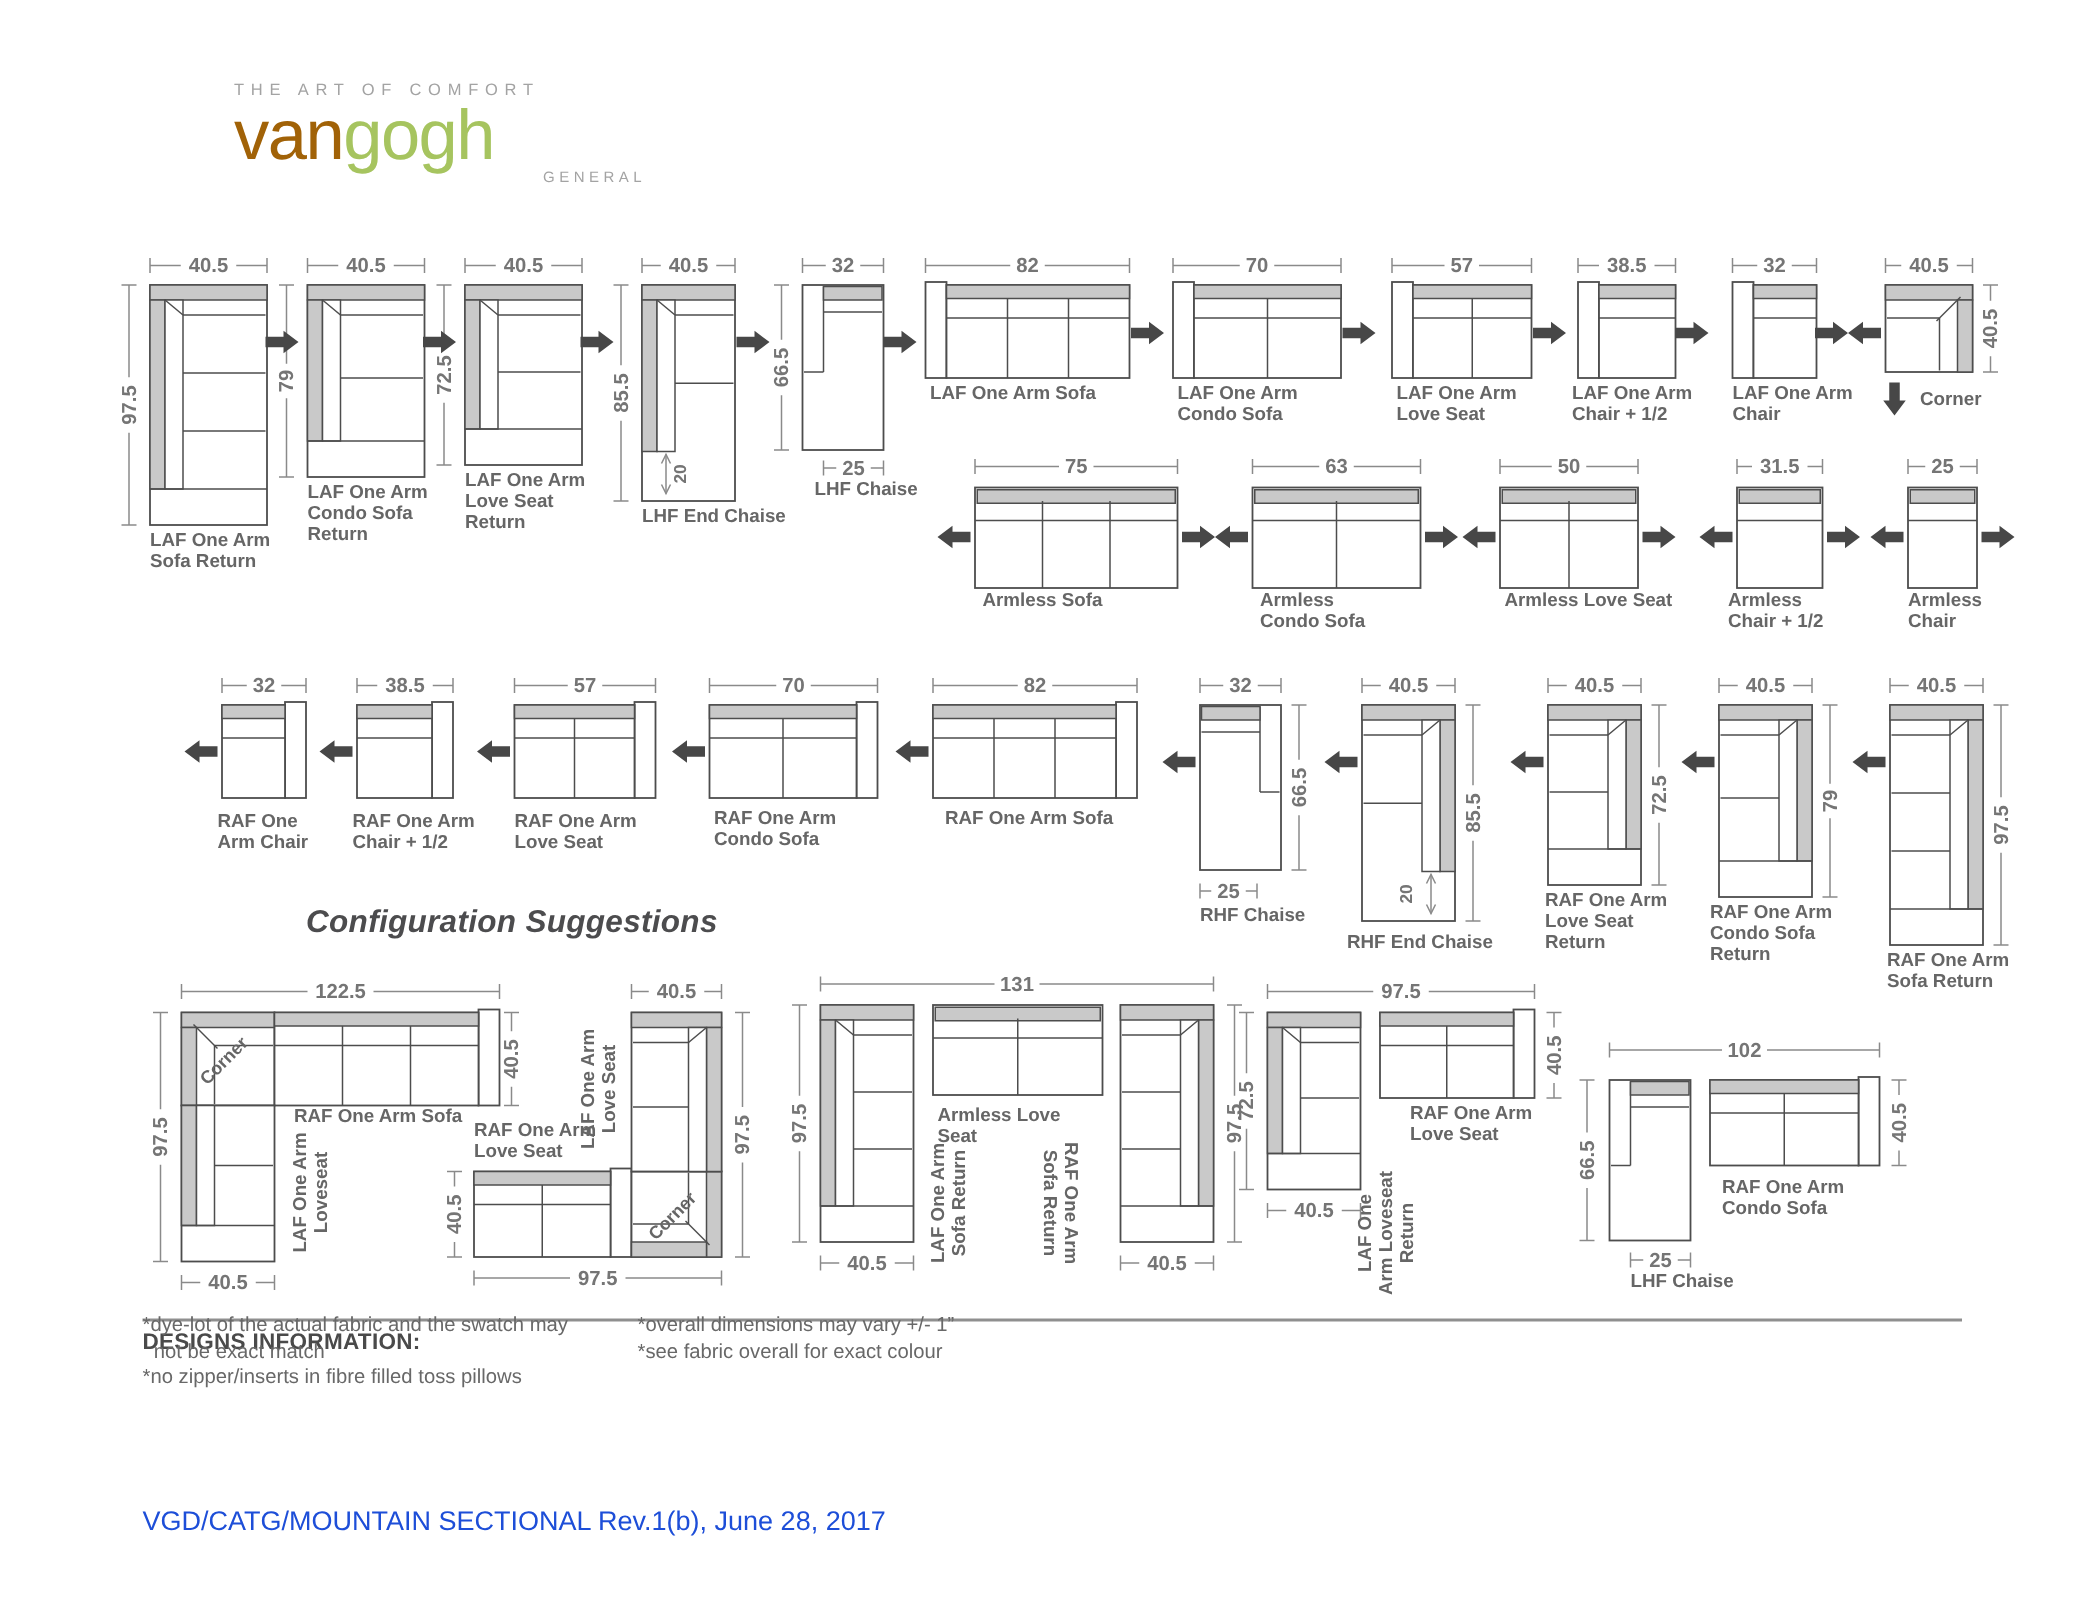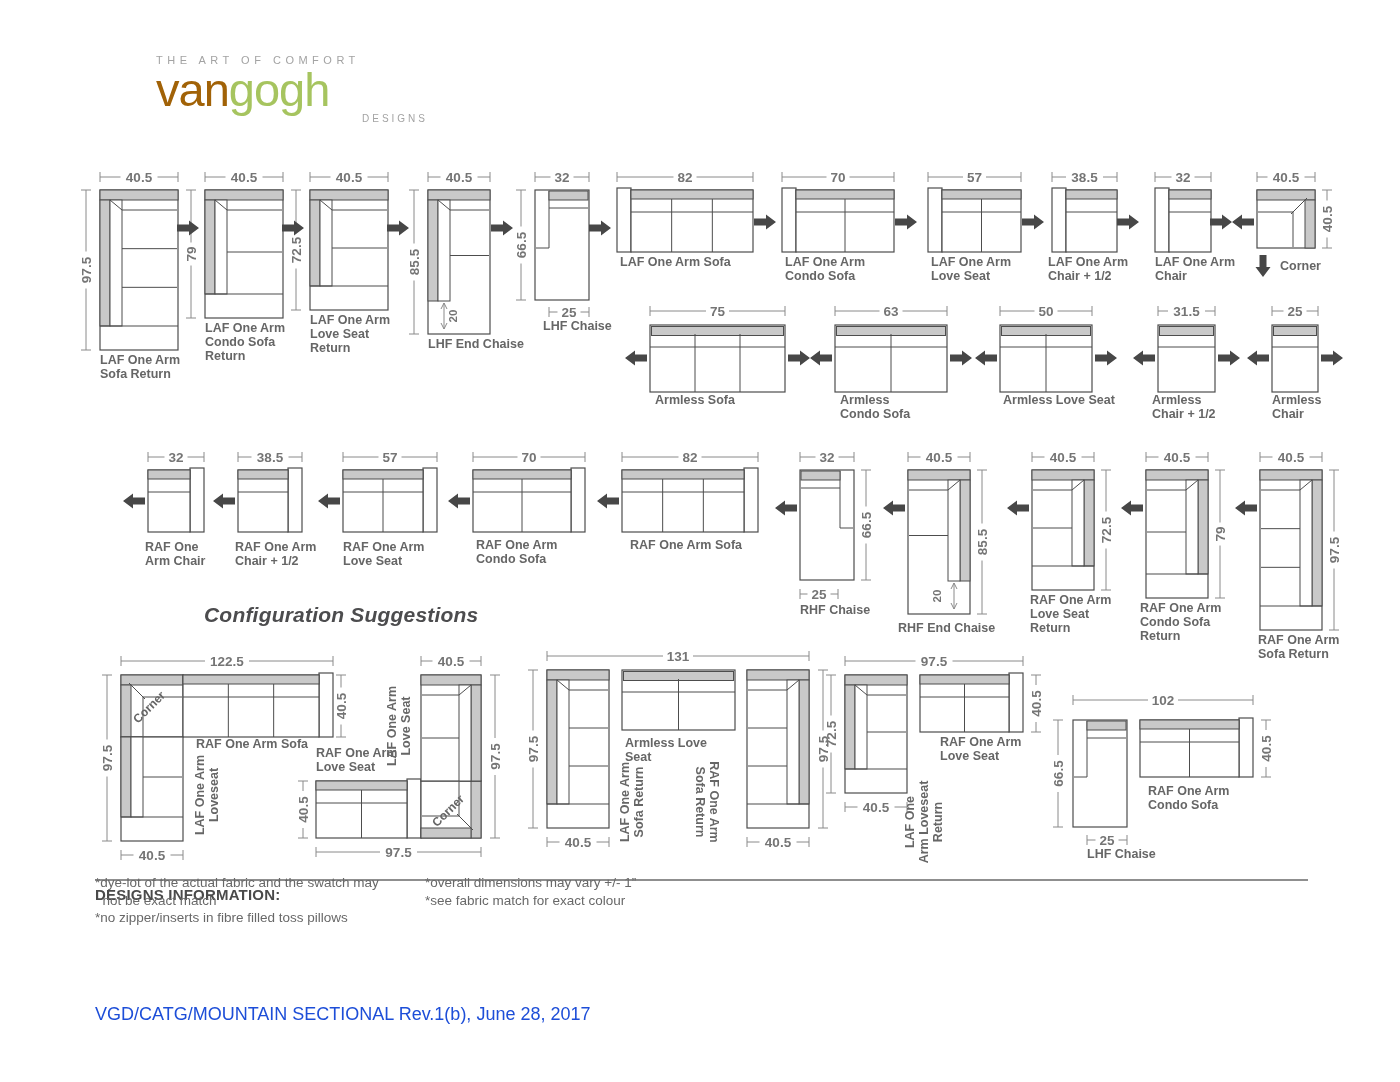--- a/index.html
+++ b/index.html
@@ -26,21 +26,21 @@
   .notes-right{left:425px;}
   .footer{position:absolute;left:95px;top:1004px;font-size:18px;color:#1d4ed8;}
 </style>
 </head>
 <body>
 
 <div class="page">
   <div class="logo">
     <div class="tagline">THE ART OF COMFORT</div>
     <div class="brand"><span class="van">van</span><span class="gogh">gogh</span></div>
-    <div class="designs">DESIGNS</div>
+    <div class="designs">GENERAL</div>
   </div>
   <div class="cfg-title">Configuration Suggestions</div>
 
   <svg class="diagram" width="1400" height="1082" viewBox="0 0 1400 1082">
       <g>
         <rect x="100" y="190" width="78" height="160" fill="#fff" stroke="#4d4d4d" stroke-width="1.2"></rect>
         <rect x="100" y="190" width="78" height="10" fill="#c9c9c9" stroke="#4d4d4d" stroke-width="1"></rect>
         <rect x="100" y="200" width="10" height="126" fill="#c9c9c9" stroke="#4d4d4d" stroke-width="1"></rect>
         <rect x="110" y="200" width="12" height="126" fill="#fff" stroke="#4d4d4d" stroke-width="1"></rect>
         <line x1="122" y1="210" x2="177" y2="210" stroke="#4d4d4d" stroke-width="1"></line>
@@ -945,15 +945,15 @@
         <text x="1148" y="809" fill="#666666" font-size="12.5" text-anchor="start">Condo Sofa</text>
       </g>
       <g>
         <text x="1087" y="858" fill="#666666" font-size="12.5" text-anchor="start">LHF Chaise</text>
       </g>
     </svg>
 
   <div class="divider"></div>
   <div class="info-heading">DESIGNS INFORMATION:</div>
   <div class="notes notes-left"><div>*dye-lot of the actual fabric and the swatch may</div><div>  not be exact match</div><div>*no zipper/inserts in fibre filled toss pillows</div></div>
-  <div class="notes notes-right"><div>*overall dimensions may vary +/- 1”</div><div>*see fabric match for exact colour</div></div>
+  <div class="notes notes-right"><div>*overall dimensions may vary +/- 1”</div><div>*see fabric overall for exact colour</div></div>
   <div class="footer">VGD/CATG/MOUNTAIN SECTIONAL Rev.1(b), June 28, 2017</div>
 </div>
 
 </body></html>

